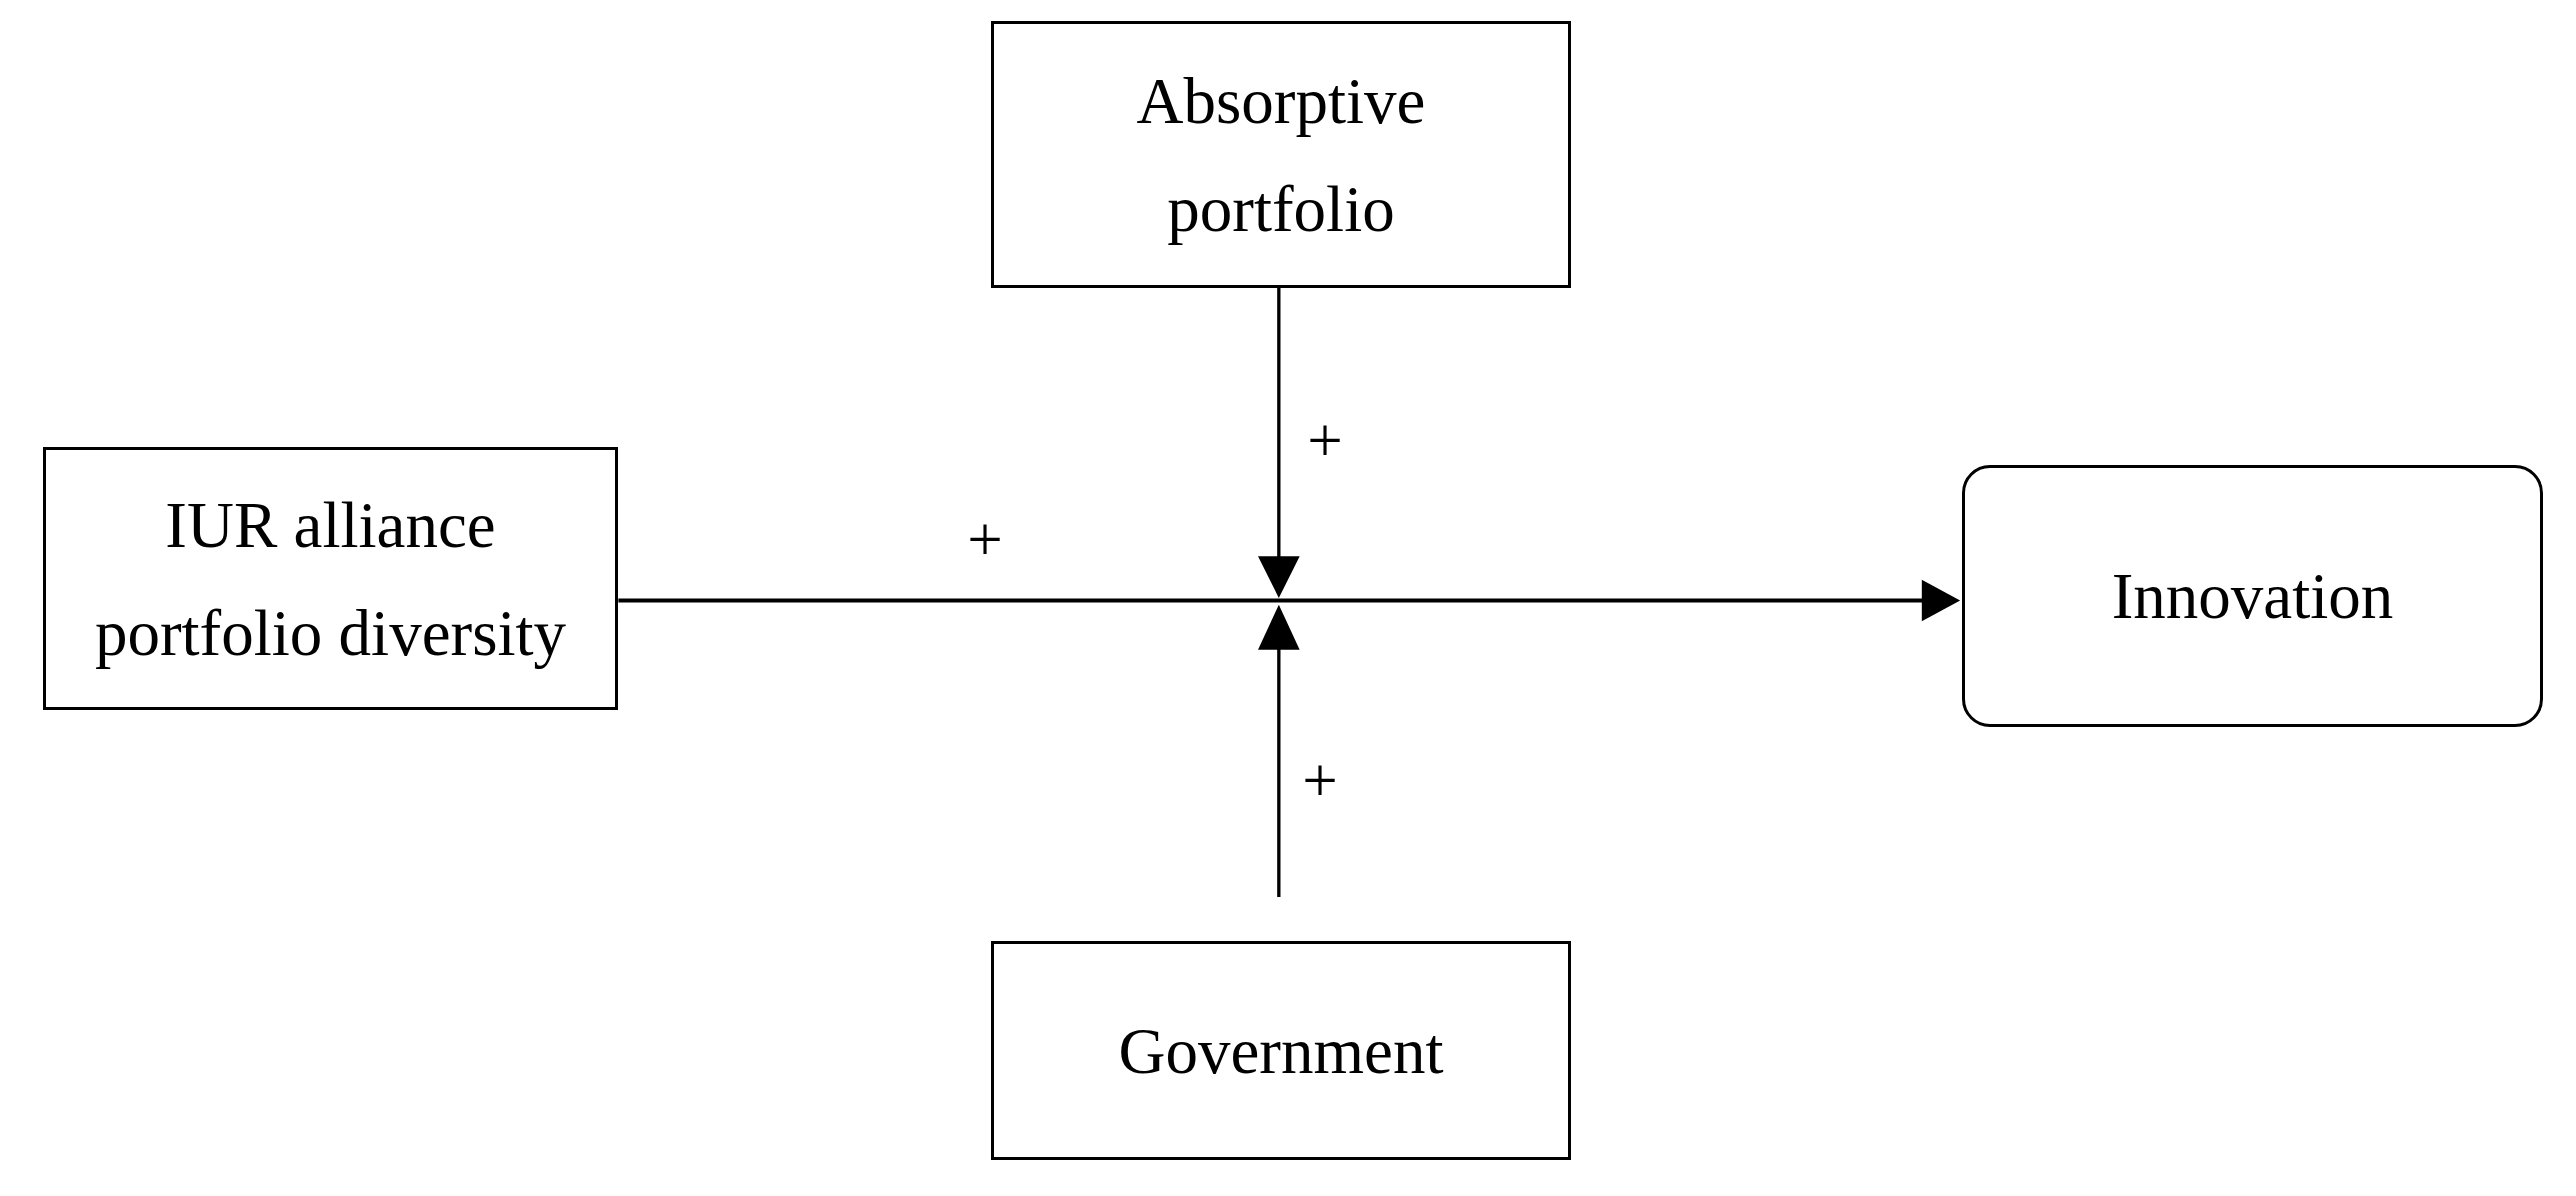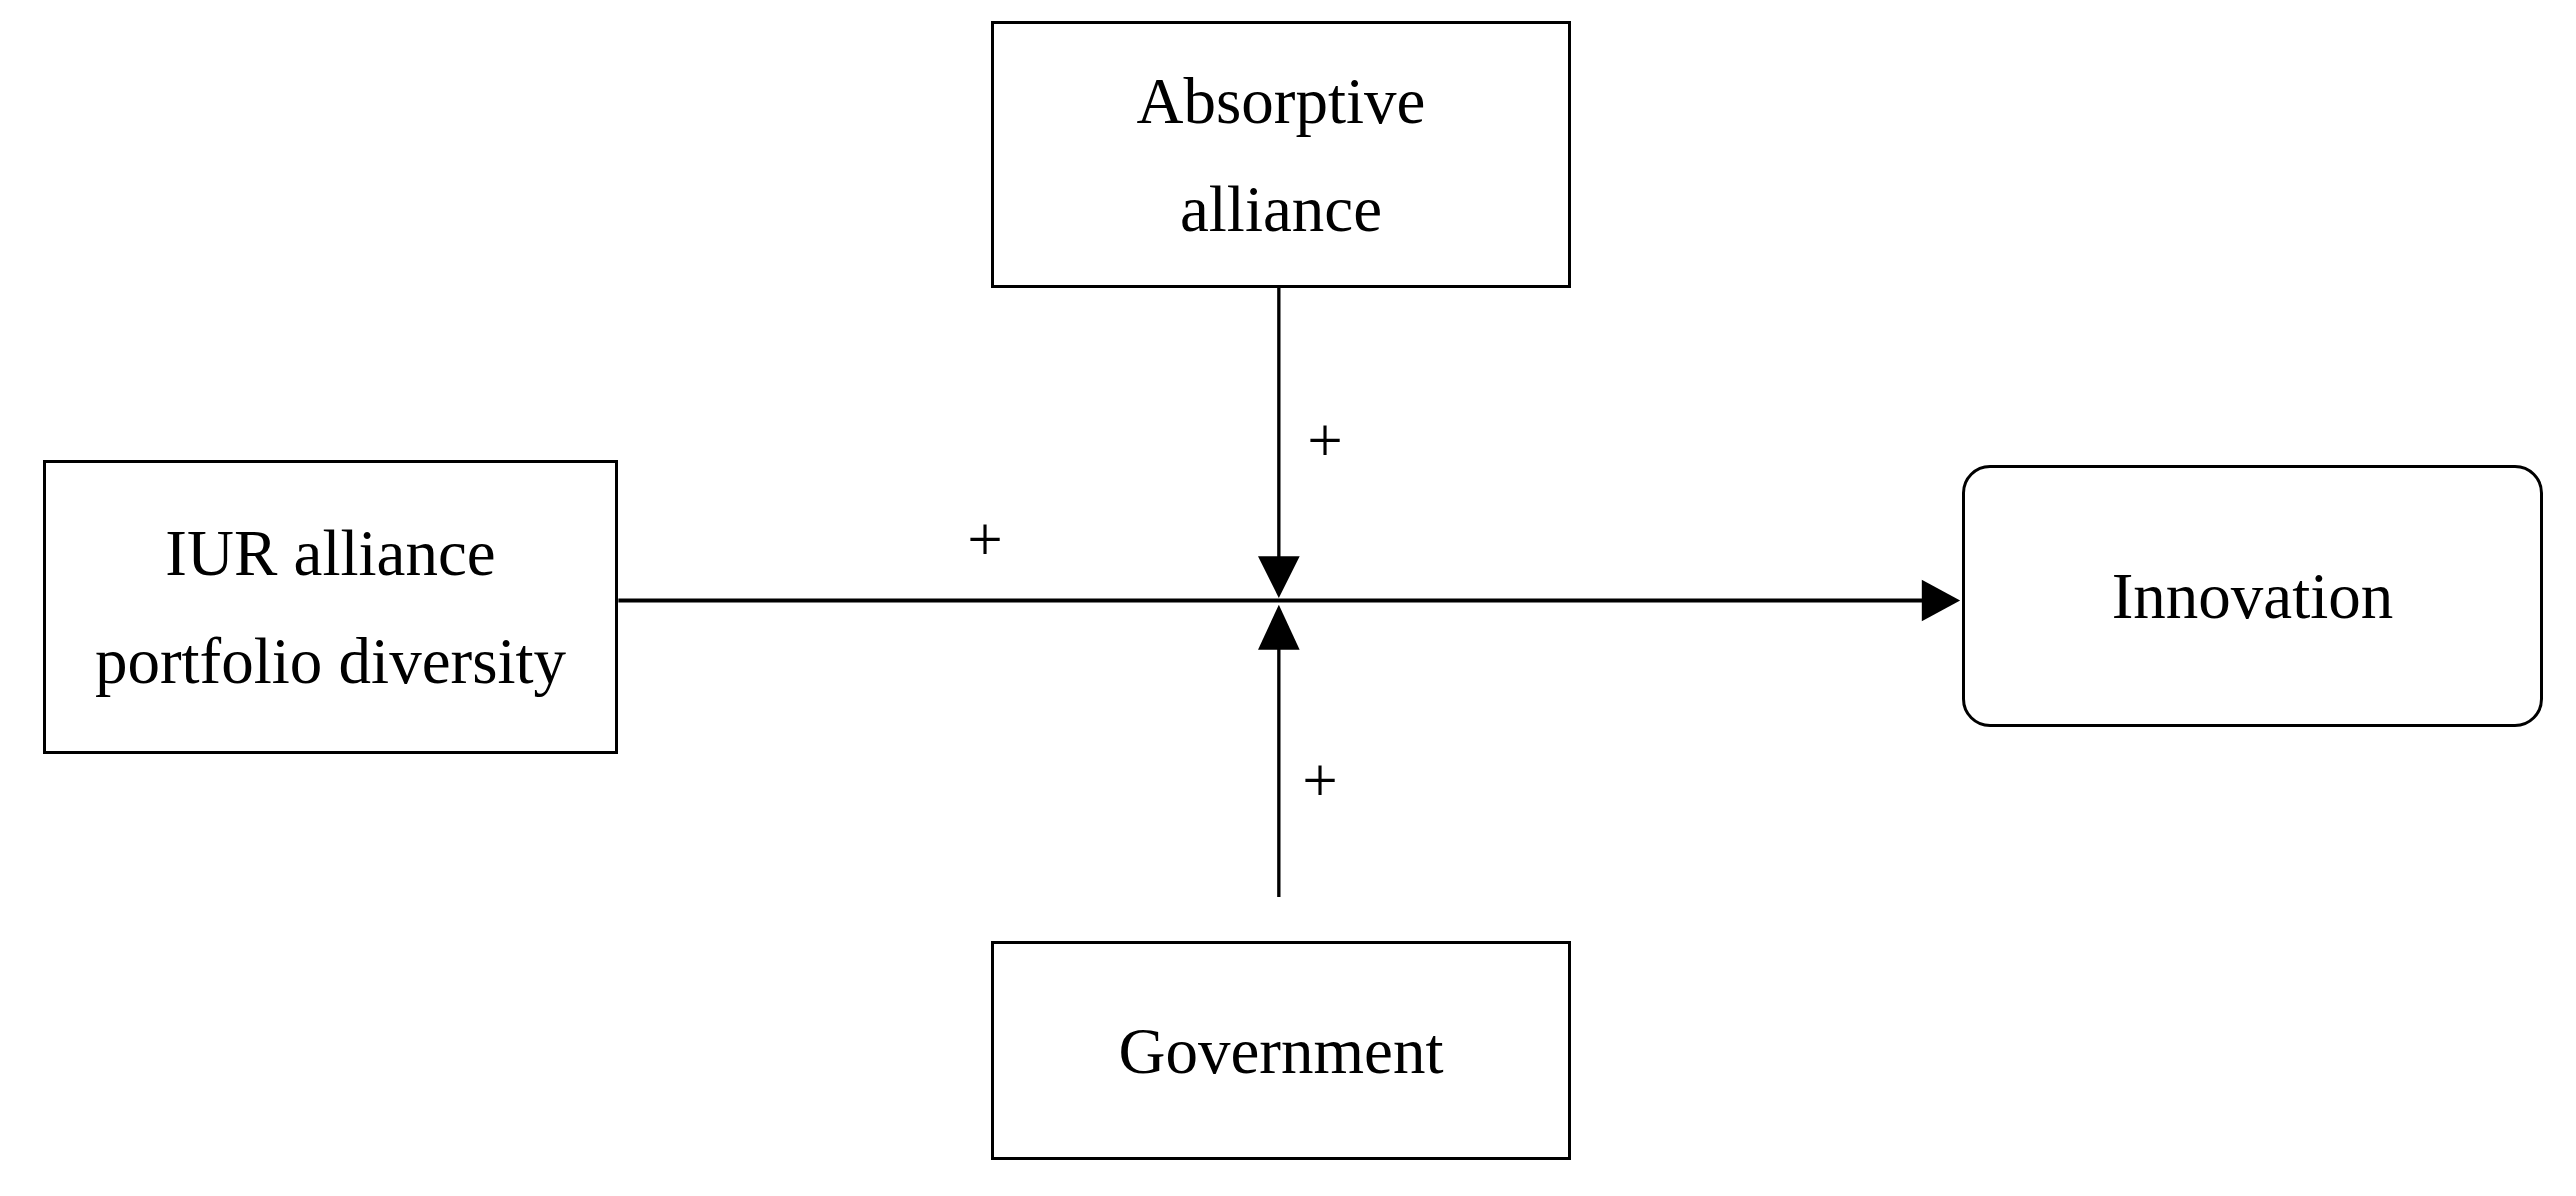--- a/index.html
+++ b/index.html
@@ -36,21 +36,21 @@
     display:flex;
     flex-direction:column;
     align-items:center;
     justify-content:center;
     text-align:center;
     font-size:65px;
     line-height:108px;
     white-space:nowrap;
   }
   .node-absorptive { left:991px; top:21px;   width:580px; height:267px; }
-  .node-iur        { left:43px;   top:460px;  width:575px; height:294px; }
+  .node-iur        { left:43px;   top:447px;  width:575px; height:263px; }
   .node-innovation { left:1962px; top:465px;  width:581px; height:262px;border-radius:28px; }
   .node-government { left:991px; top:941px; width:580px; height:219px; }
   .sign{
     position:absolute;
     transform:translate(-50%,-50%);
     font-size:63px;
     line-height:63px;
   }
   .sign-main   { left:985px; top:540px; }
   .sign-top    { left:1325px; top:441px; }
@@ -68,21 +68,21 @@
 
     <line x1="1535" y1="343" x2="1535" y2="672" stroke="#000000" stroke-width="4"></line>
     <polygon points="1535,718 1510,668 1560,668" fill="#000000"></polygon>
 
     <line x1="1535" y1="1077" x2="1535" y2="778" stroke="#000000" stroke-width="4"></line>
     <polygon points="1535,726 1510,780 1560,780" fill="#000000"></polygon>
   </svg>
 
   <div class="node node-absorptive">
     <span>Absorptive</span>
-    <span>alliance</span>
+    <span>portfolio</span>
   </div>
 
   <div class="node node-iur">
     <span>IUR alliance</span>
     <span>portfolio diversity</span>
   </div>
 
   <div class="node node-innovation">
     <span>Innovation</span>
   </div>

